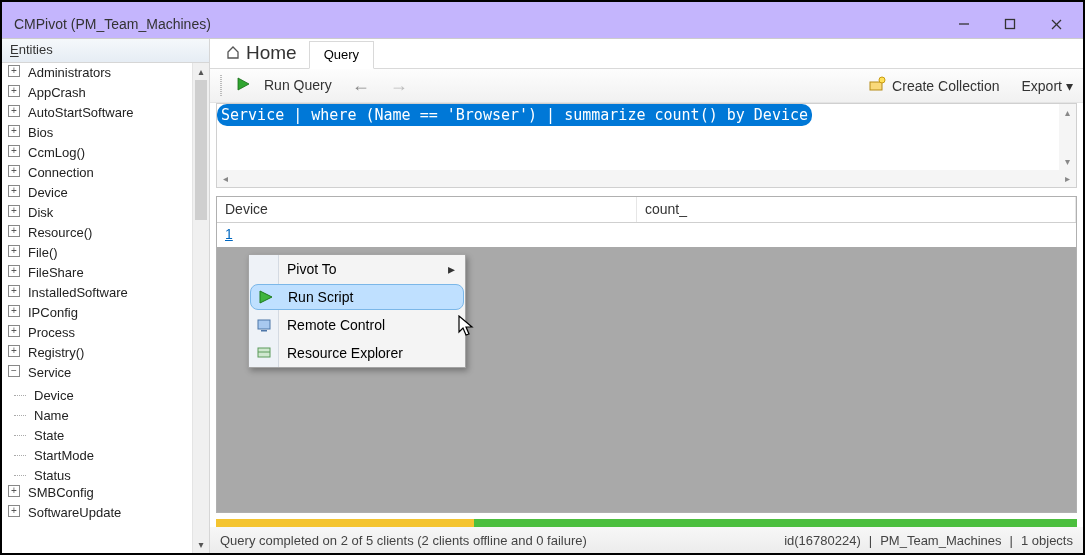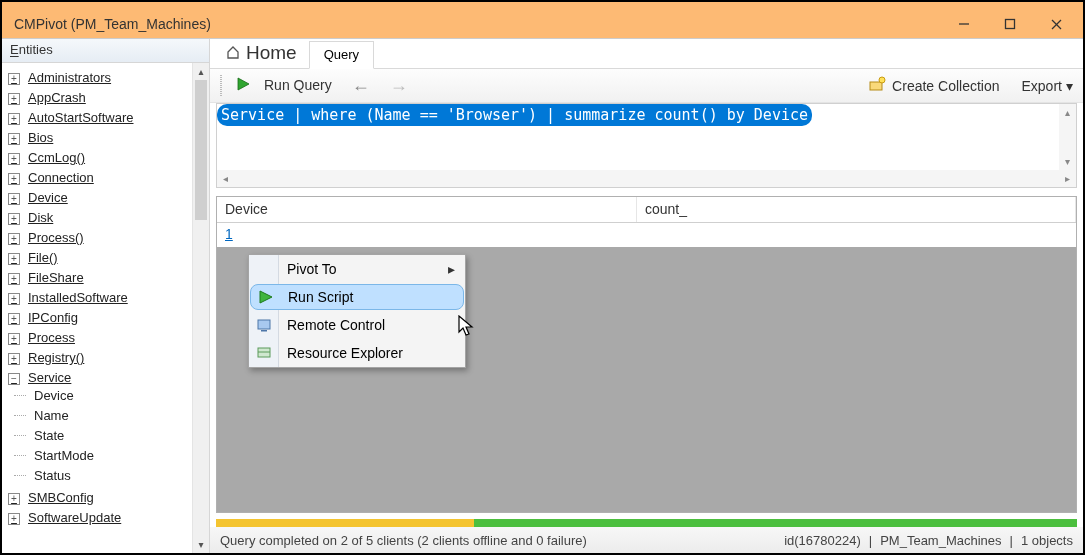--- a/index.html
+++ b/index.html
@@ -6,38 +6,38 @@
   body { margin: 0; background: #fff; }
   .window {
     width: 1085px; height: 555px;
     border: 2px solid #000;
     display: flex; flex-direction: column;
     position: relative;
     background: #fff;
   }
   .titlebar {
     height: 36px; display: flex; align-items: center;
-    padding: 8px 4px 0 12px; background: #fdba74;
+    padding: 8px 4px 0 12px; background: #c4b5fd;
     font-size: 14px; color: #333;
   }
   .titlebar .spacer { flex: 1; }
   .win-btns { display: flex; gap: 0; }
   .win-btn { width: 46px; height: 30px; display: flex; align-items: center; justify-content: center; }
   .win-btn svg { display:block; }
   .main { flex: 1; display: flex; border-top: 1px solid #ccc; overflow: hidden;}
   .entities-pane { width: 208px; border-right: 1px solid #d6d6d6; display: flex; flex-direction: column; background:#fff; }
   .entities-header {
     height: 24px; background: linear-gradient(#f5f8fb,#e6edf4);
     border-bottom: 1px solid #d6d6d6;
     font-size: 13px; color: #333; padding: 3px 8px;
   }
   .entities-header span { text-decoration: underline; text-decoration-color: #333; text-underline-offset:2px;}
   .tree-wrap { flex:1; display:flex; overflow:hidden;}
   .tree { flex:1; font-size: 13px; color:#222; padding: 2px 0 2px 2px; overflow:hidden;}
-  .node { display:flex; align-items:flex-end; height:20px; padding-left: 4px; text-decoration: underline;}
+  .node { display:flex; align-items:flex-start; height:20px; padding-left: 4px;}
   .node .exp { width:12px; height:12px; border:1px solid #888; font-size:10px; line-height:9px; text-align:center; margin-right:8px; color:#555; background:#fff;flex-shrink:0;}
   .node .exp.minus::before{content:"−";}
   .node .exp.plus::before{content:"+";}
   .child { padding-left: 30px; display:flex; align-items:center; height:20px; position:relative;}
   .child::before{ content:""; position:absolute; left:10px; top:10px; width:12px; border-top:1px dotted #aaa;}
   .vscroll { width:17px; background:#f0f0f0; border-left:1px solid #e4e4e4; position:relative;}
   .vscroll .up, .vscroll .down { height:17px; display:flex; align-items:center; justify-content:center; color:#555; font-size:10px; background:#f0f0f0;}
   .vscroll .down{ position:absolute; bottom:0; width:100%;}
   .vscroll .thumb{ position:absolute; top:17px; left:2px; right:2px; height:140px; background:#cfcfcf; border-radius:0;}
   .right-pane { flex:1; display:flex; flex-direction:column; background:#fff;}
@@ -149,21 +149,21 @@
             <div class="node">
               <span class="exp plus"></span>
               <span>Device</span>
             </div>
             <div class="node">
               <span class="exp plus"></span>
               <span>Disk</span>
             </div>
             <div class="node">
               <span class="exp plus"></span>
-              <span>Process()</span>
+              <span>Resource()</span>
             </div>
             <div class="node">
               <span class="exp plus"></span>
               <span>File()</span>
             </div>
             <div class="node">
               <span class="exp plus"></span>
               <span>FileShare</span>
             </div>
             <div class="node">

